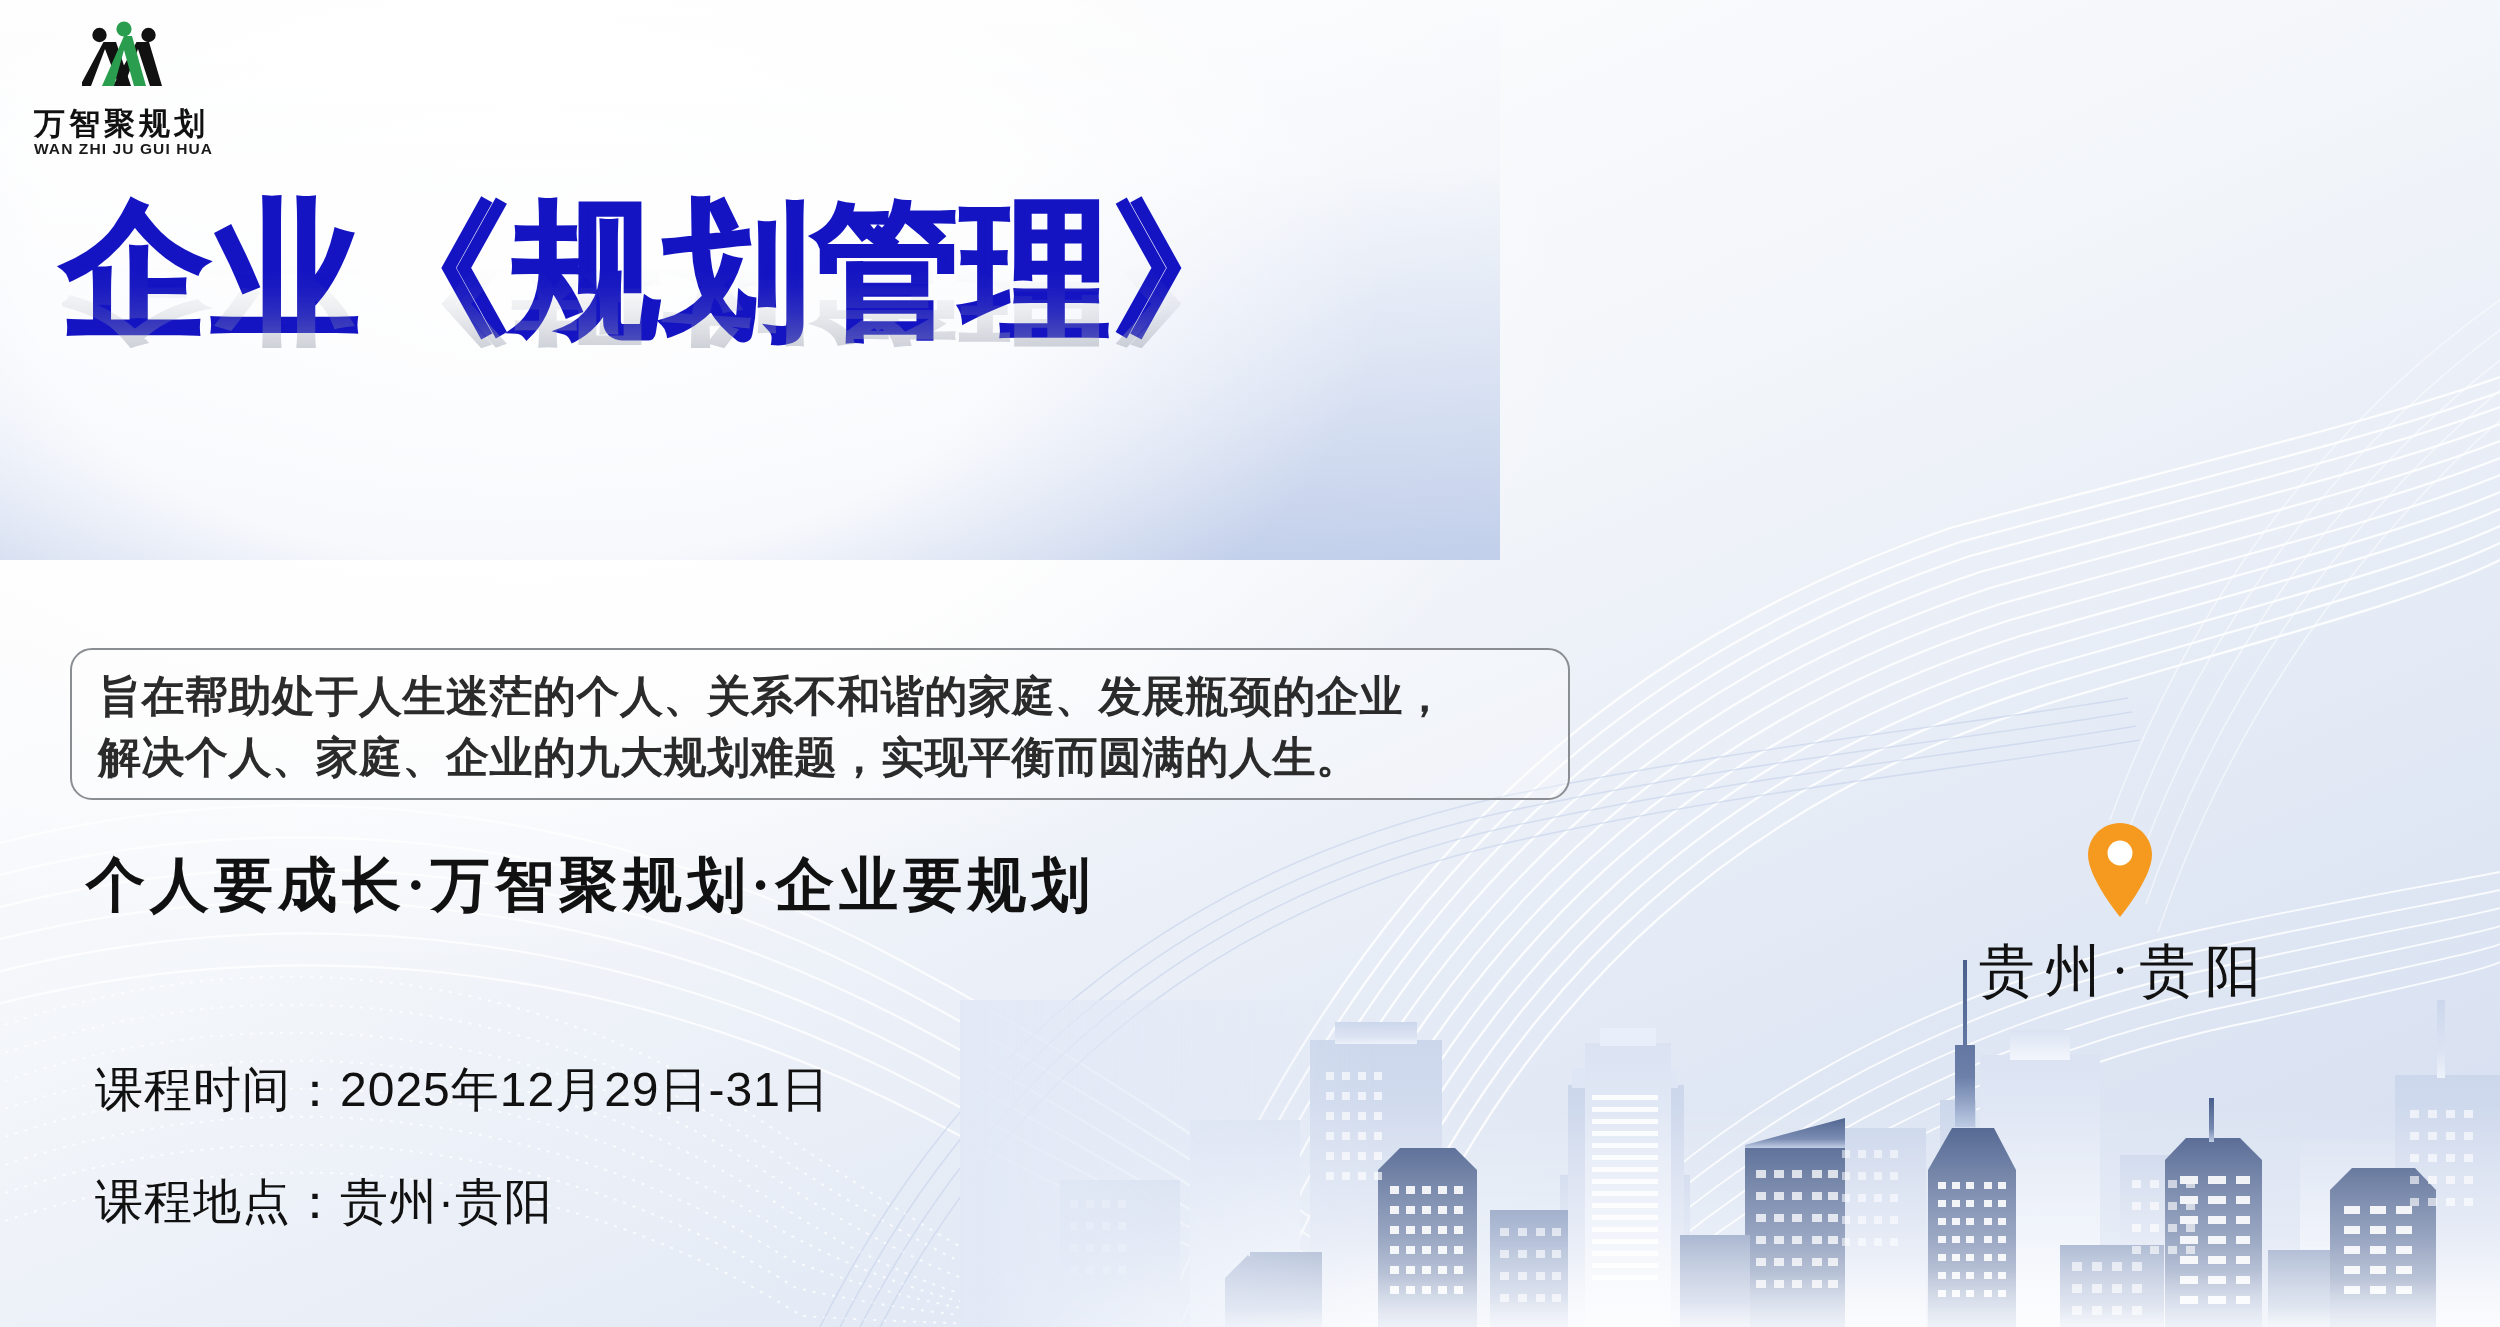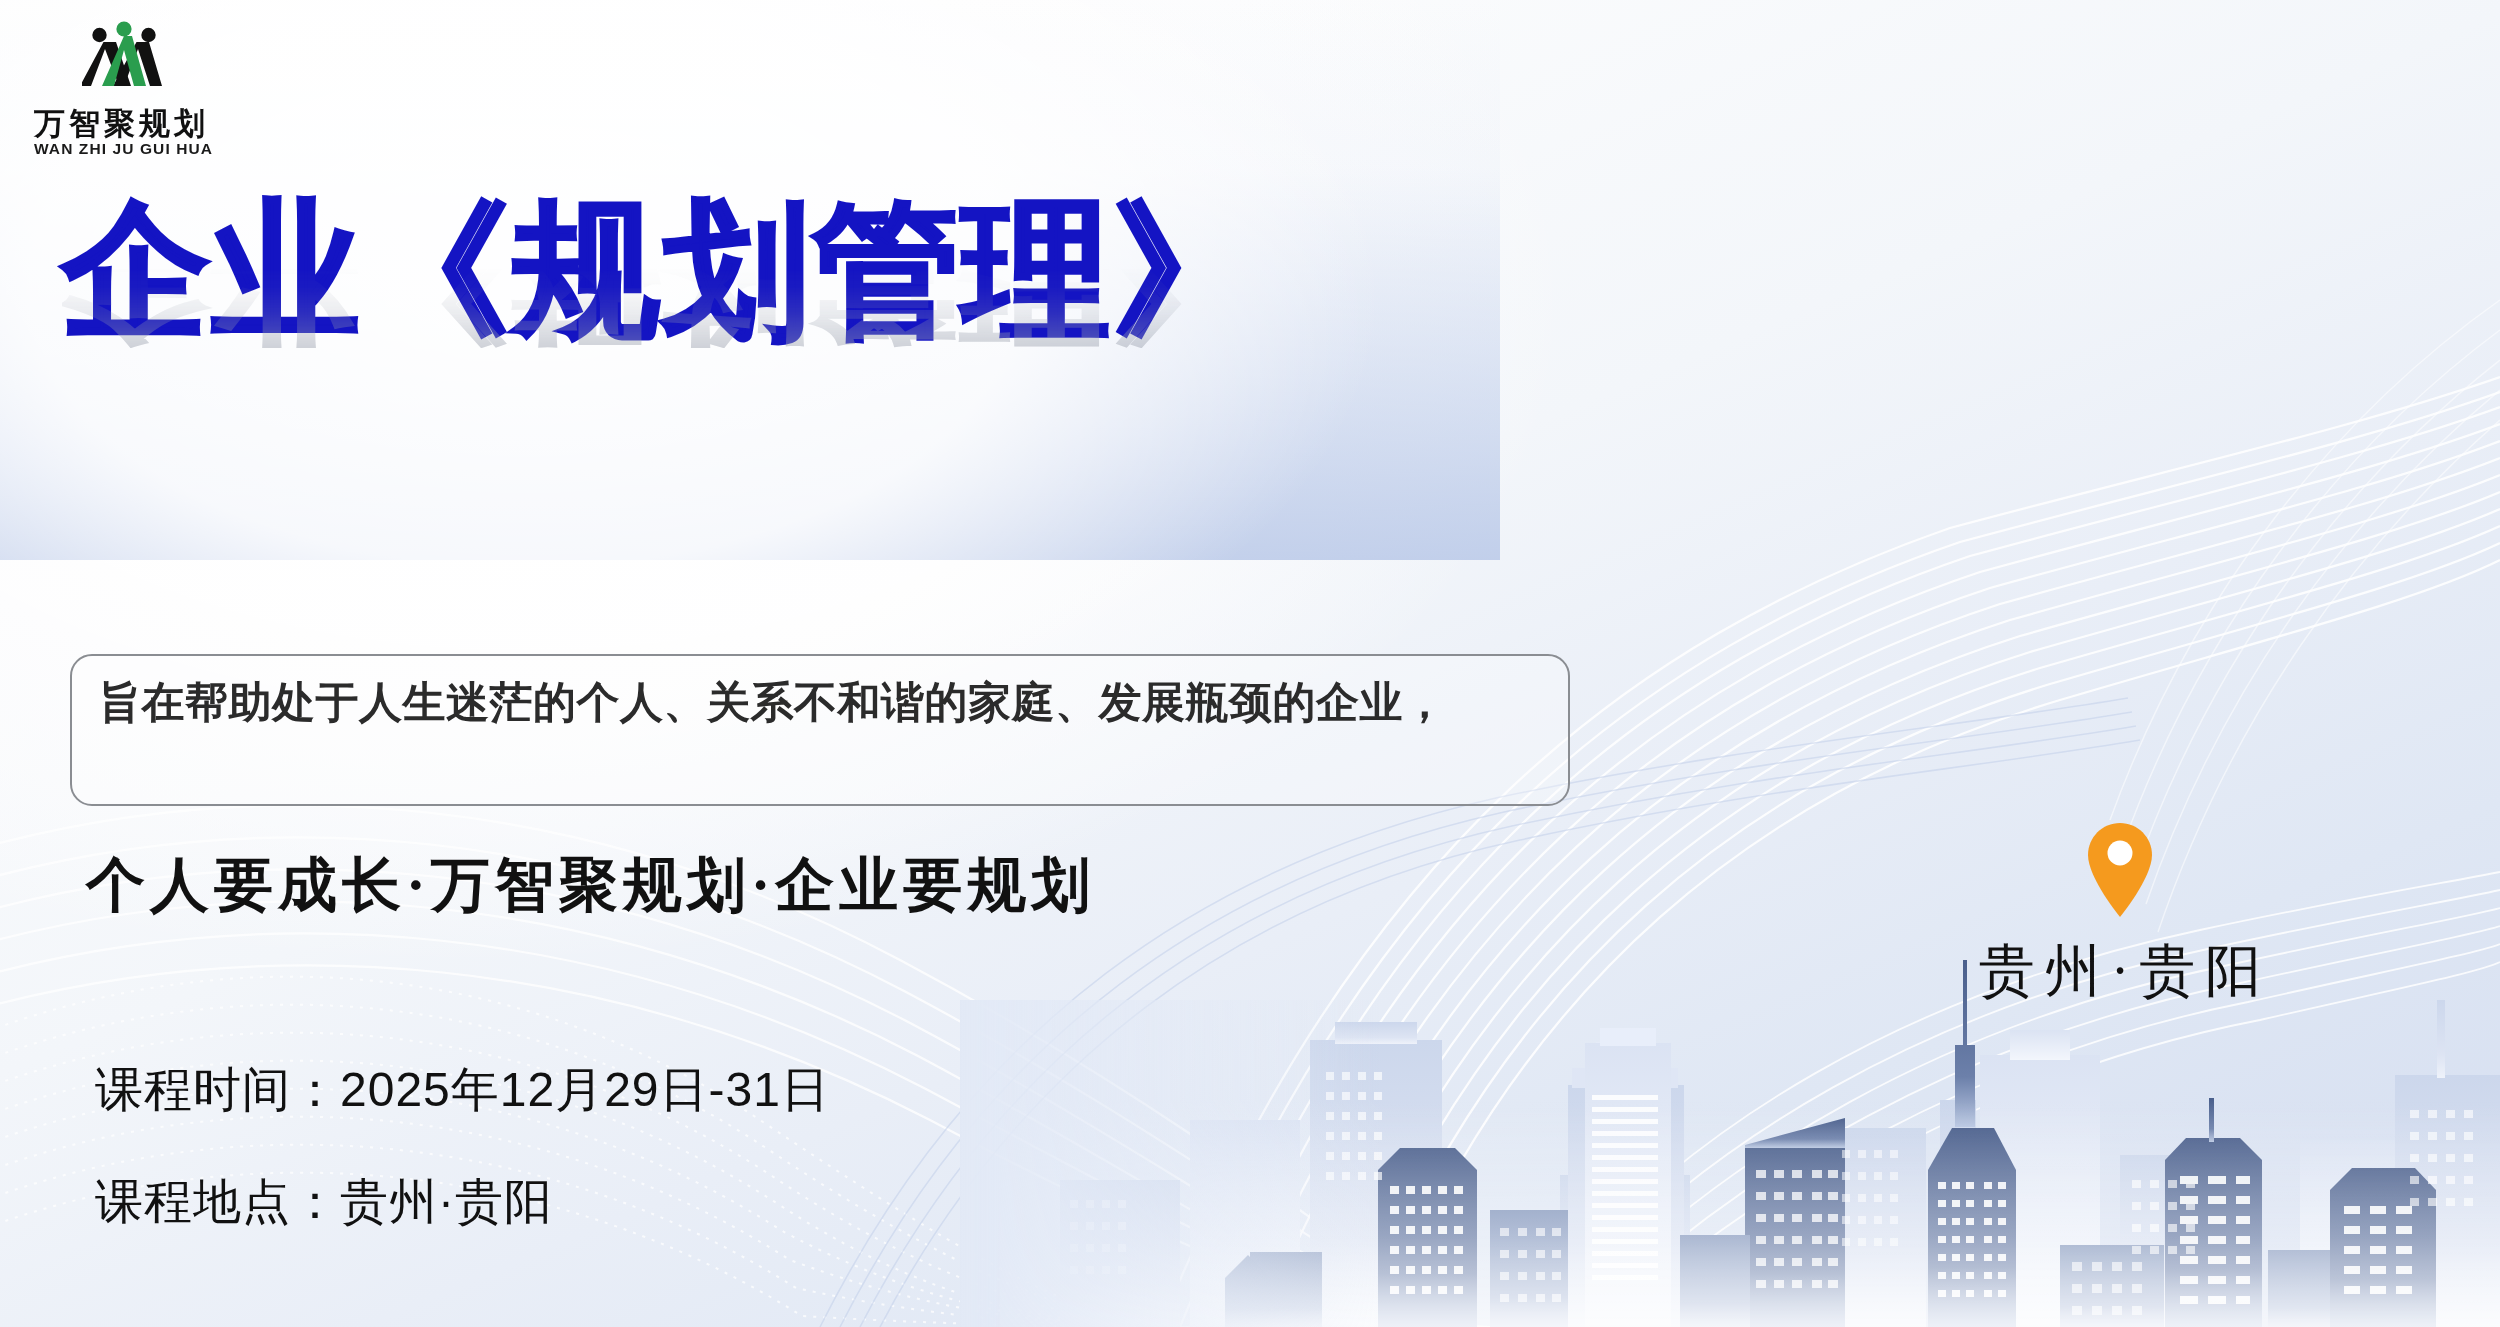--- a/index.html
+++ b/index.html
@@ -79,21 +79,20 @@
   }
 
   
   #desc-box {
     position:absolute; left:70px; top:648px;
     width:1500px; height:152px;
     border:2.5px solid #8a8d92;
     border-radius:22px;
     background:rgba(255,255,255,0.30);
     padding:16px 24px 0 26px;
-    margin-top:6px;
   }
   .desc-line {
     font-family:"Liberation Serif","DejaVu Serif",serif;
     font-size:43px; font-weight:600; color:#2b2b2b;
     line-height:61px; letter-spacing:0.5px; white-space:nowrap;
   }
 
   
   #tagline {
     position:absolute; left:86px; top:846px;
@@ -639,20 +638,21 @@
     </div>
   </div>
 
   <div id="title-wrap">
     <div id="title-reflection">企业《规划管理》</div>
     <div id="main-title">企业《规划管理》</div>
   </div>
 
   <div id="desc-box">
     <div class="desc-line">旨在帮助处于人生迷茫的个人、关系不和谐的家庭、发展瓶颈的企业，</div>
+    <div class="desc-line">解决个人、家庭、企业的九大规划难题，实现平衡而圆满的人生。</div>
   </div>
 
   <div id="tagline">个人要成长·万智聚规划·企业要规划</div>
 
   <div id="location-block">
     <svg id="pin-icon" viewBox="0 0 70 100" aria-hidden="true">
       <path d="M35,3 C17.3,3 3,17.3 3,35 C3,58 35,97 35,97 C35,97 67,58 67,35 C67,17.3 52.7,3 35,3 Z" fill="#f59a1e"></path>
       <circle cx="35" cy="33" r="12.5" fill="#ffffff"></circle>
     </svg>
     <div id="location-name">贵州·贵阳</div>

